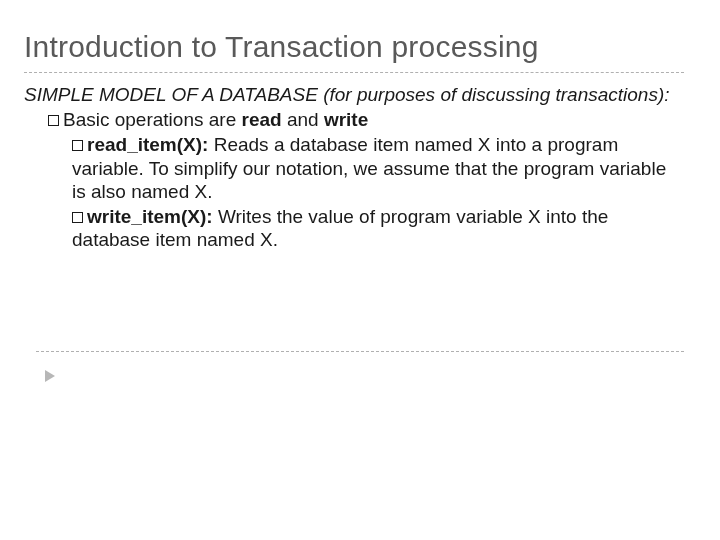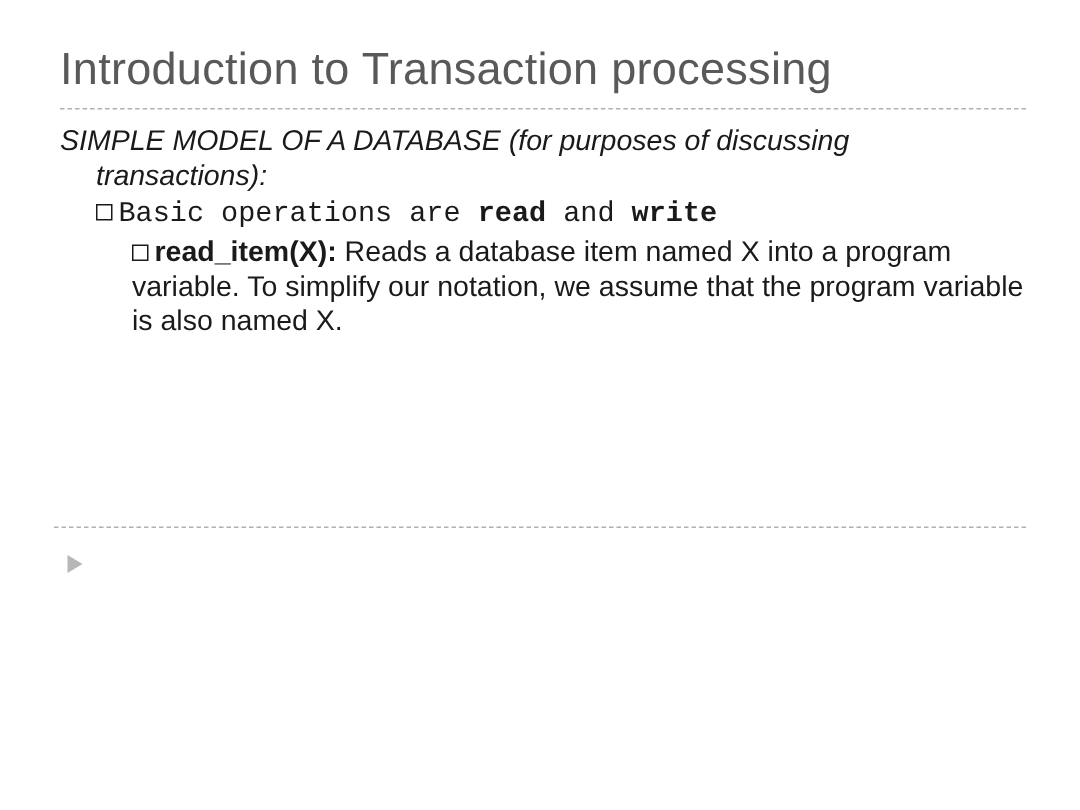--- a/index.html
+++ b/index.html
@@ -7,21 +7,21 @@
     padding: 0;
     width: 720px;
     height: 540px;
     background: #fff;
     font-family: Arial, Helvetica, sans-serif;
     color: #222;
     overflow: hidden;
   }
   .slide {
     box-sizing: border-box;
-    padding: 24px 36px 20px 40px;
+    padding: 24px 36px 20px 24px;
     width: 720px;
     height: 404px;
     position: relative;
   }
   .title {
     font-size: 30px;
     font-weight: 400;
     color: #595959;
     margin: 6px 0 8px 0;
     letter-spacing: 0.2px;
@@ -41,21 +41,20 @@
   }
   .body {
     font-size: 19px;
     line-height: 1.22;
     color: #1a1a1a;
   }
   .lvl1 {
     margin: 2px 0 2px 0;
     padding-left: 24px;
     text-indent: 0;
-    font-family: Liberation Mono, monospace;
   }
   .lvl2 {
     margin: 2px 0 2px 0;
     padding-left: 48px;
     text-indent: 0;
   }
   .bullet-box {
     font-family: Arial, sans-serif;
     font-size: 13px;
     display: inline-block;
@@ -102,19 +101,22 @@
     </div>
 
     <div class="lvl1">
       <span class="bullet-box"></span><span>Basic operations are </span><span class="b">read</span><span> and </span><span class="b">write</span>
     </div>
 
     <div class="lvl2">
       <span class="bullet-box"></span><span class="b">read_item(X):</span><span> Reads a database item named X into a program variable. To simplify our notation, we assume that the program variable is also named X.</span>
     </div>
 
+    <div class="lvl2">
+      <span class="bullet-box"></span><span class="b">write_item(X):</span><span> Writes the value of program variable X into the database item named X.</span>
+    </div>
 
   </div>
 
   <hr class="footer-line">
   <div class="footer-arrow"></div>
 
 </div>
 
 </body></html>

